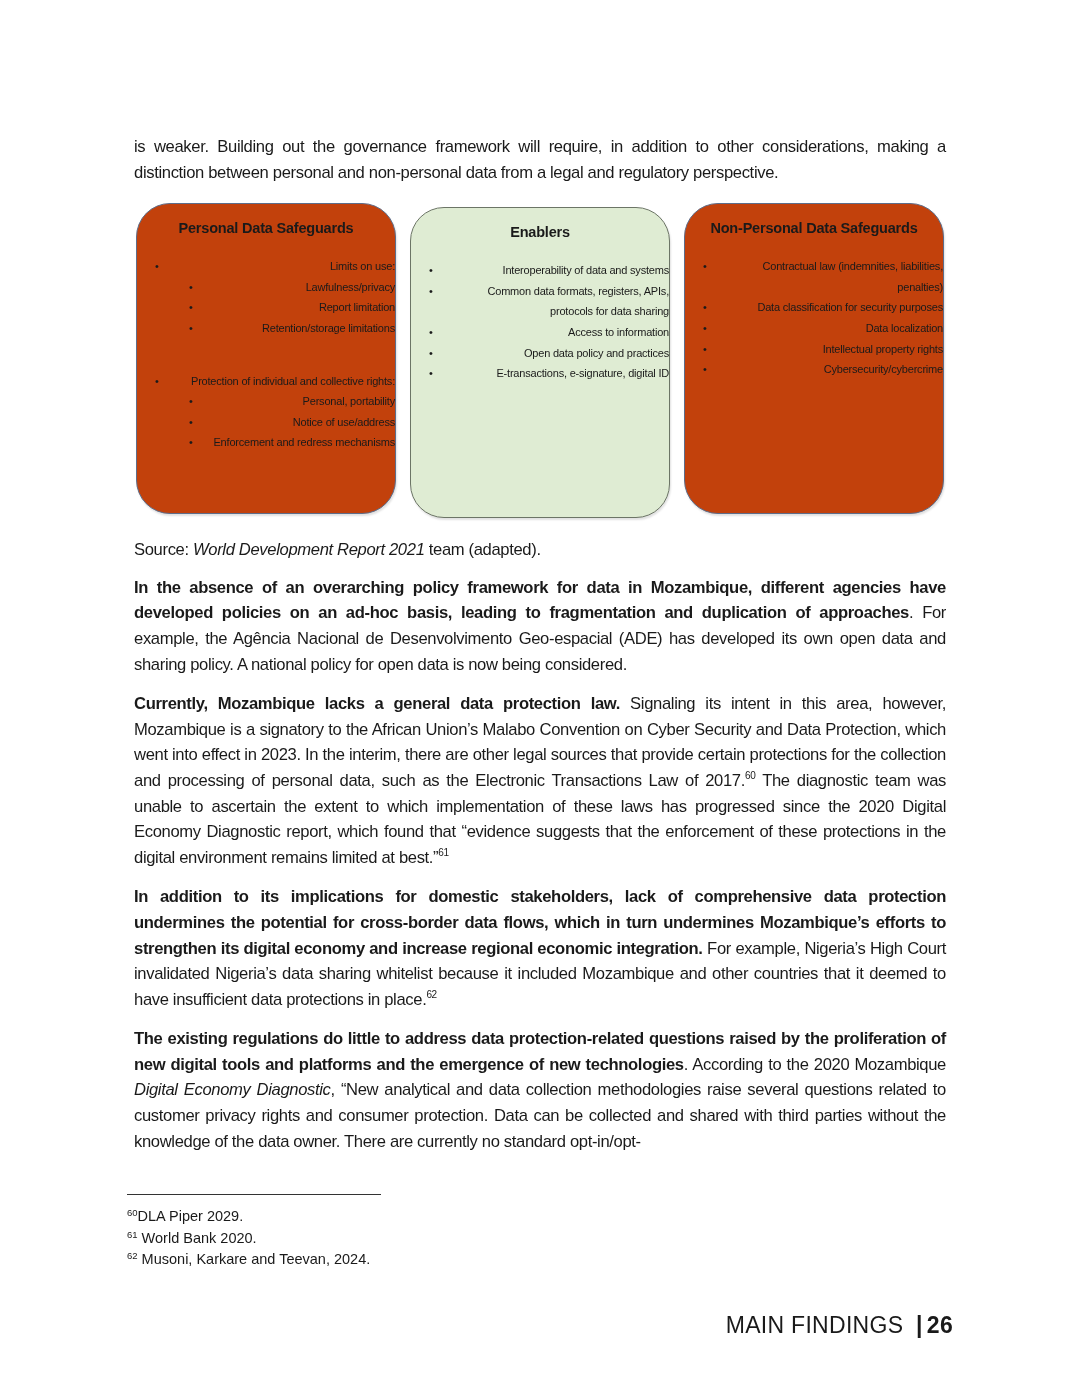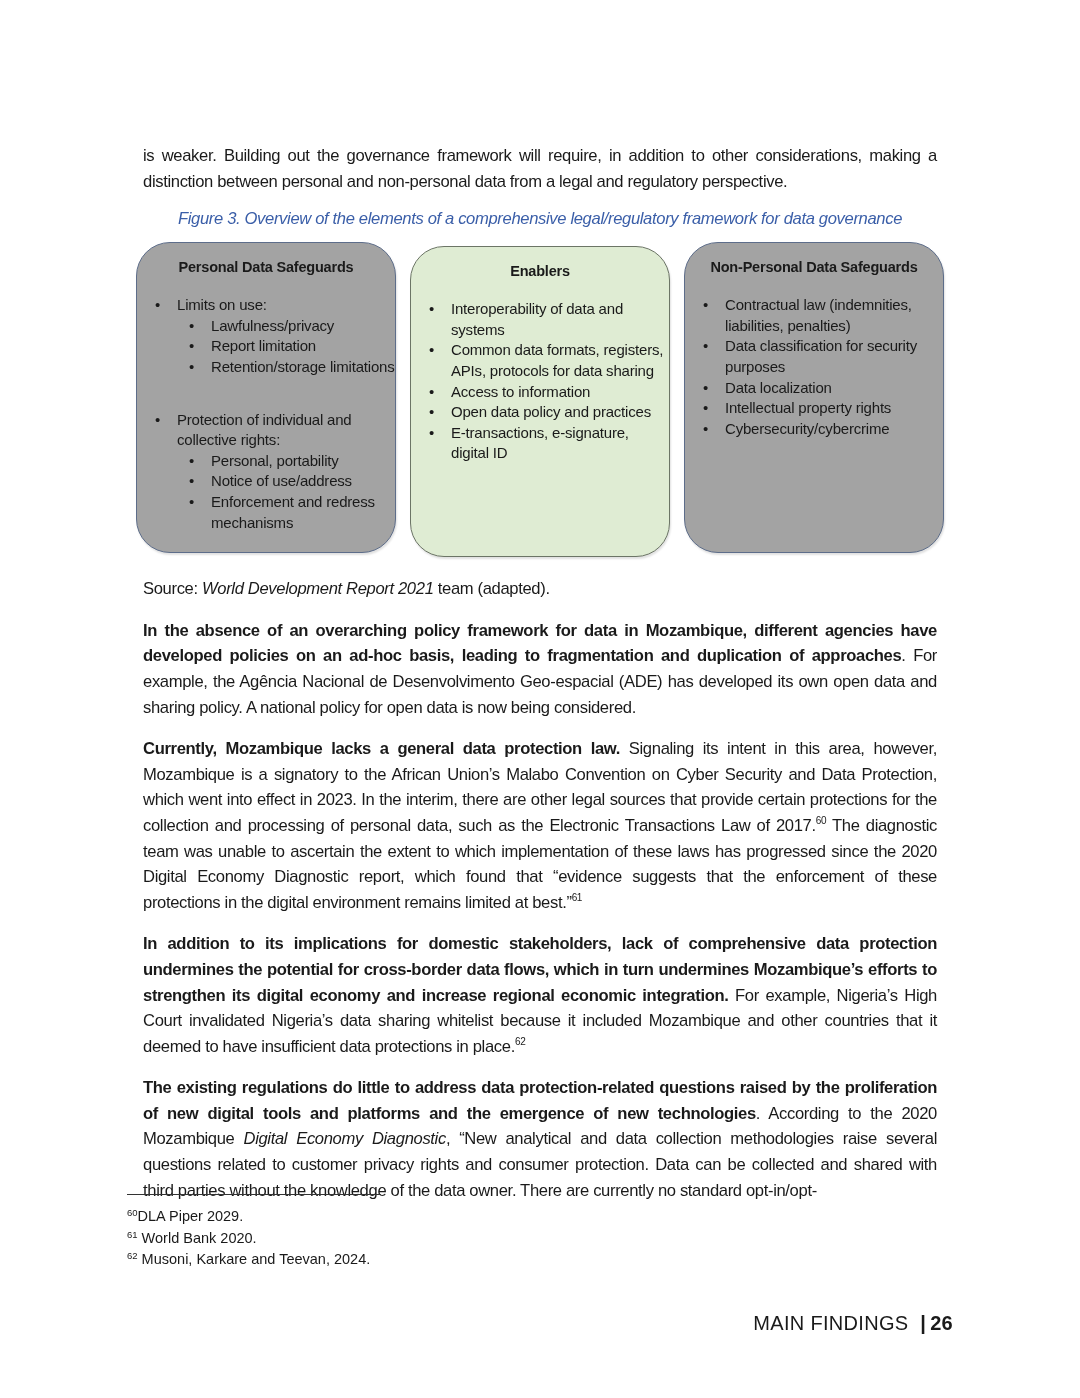--- a/index.html
+++ b/index.html
@@ -1,57 +1,56 @@
 <!DOCTYPE html>
 <html><head>
 <meta charset="utf-8">
 <style>
   html, body { margin: 0; padding: 0; background: #ffffff; }
   body { width: 1080px; height: 1398px; position: relative; overflow: hidden;
          font-family: "Liberation Sans", "DejaVu Sans", sans-serif; color: #1a1a1a; }
   .page { position: absolute; left: 127px; top: 127px; width: 826px; }
-  p { margin: 16px; font-size: 16.6px; line-height: 25.6px; text-align: justify; letter-spacing: -0.35px; }
+  p { margin: 7px; font-size: 16.6px; line-height: 25.6px; text-align: justify; letter-spacing: -0.35px; }
   .intro { margin-bottom: 14px; }
   .fig-caption { color: #3a5ea8; font-style: italic; font-size: 16.6px; line-height: 22px; text-align: center; margin: 0 0 8px 0; letter-spacing: -0.35px; }
   .figure { position: relative; height: 320px; margin-left: 8px; }
   .box { position: absolute; border: 1.5px solid #5d6d8a; border-radius: 34px; box-sizing: border-box; box-shadow: 1px 2px 2px rgba(0,0,0,0.12); }
-  .box.blue { background: #a3a3a3; }
+  .box.blue { background: #c2410c; }
   .box.green { background: #dfecd3; border-color: #6c7566; }
   .box h4 { margin: 0; font-size: 14.5px; font-weight: bold; text-align: center; letter-spacing: -0.2px; }
-  .box ul { list-style: none; margin: 0; padding: 0; font-size: 15px; line-height: 20.6px; letter-spacing: -0.2px; }
+  .box ul { list-style: none; margin: 0; padding: 0; font-size: 11px; line-height: 20.6px; letter-spacing: -0.2px; text-align: right; }
   .box li { position: relative; padding-left: 22px; }
   .box li::before { content: "•"; position: absolute; left: 0; }
   .box li.sub { padding-left: 56px; }
   .box li.sub::before { left: 34px; }
   .box li.gap { margin-top: 32px; }
   #box1 { left: 1px; top: 4px; width: 260px; height: 311px; }
   #box2 { left: 275px; top: 8px; width: 260px; height: 311px; }
   #box3 { left: 549px; top: 4px; width: 260px; height: 311px; }
   #box1 h4, #box3 h4 { padding-top: 16px; }
   #box2 h4 { padding-top: 16px; }
   #box1 ul, #box3 ul { margin-top: 20px; padding-left: 18px; }
   #box2 ul { margin-top: 20px; padding-left: 18px; }
   .source { margin-top: 18px; margin-bottom: 12px; }
   .para { margin-bottom: 14px; }
   b { font-weight: bold; }
   sup { font-size: 10px; line-height: 0; vertical-align: 7px; }
   .fn-rule { position: absolute; left: 127px; top: 1194px; width: 254px; height: 0; border-top: 1.5px solid #333; }
   .footnotes { position: absolute; left: 127px; top: 1206px; font-size: 14.5px; line-height: 21.5px; }
   .footnotes sup { font-size: 9.5px; vertical-align: 5px; }
-  .footer { position: absolute; right: 127px; top: 1312px; font-size: 20px; letter-spacing: 0.3px; }
+  .footer { position: absolute; right: 127px; top: 1312px; font-size: 23px; letter-spacing: 0.3px; }
   .footer .bar { font-weight: bold; margin: 0 4px 0 6px; }
   .footer .pg { font-weight: bold; }
 </style>
 </head>
 <body>
 
 <div class="page">
   <p class="intro">is weaker. Building out the governance framework will require, in addition to other considerations, making a distinction between personal and non-personal data from a legal and regulatory perspective.</p>
 
-  <div class="fig-caption">Figure 3. Overview of the elements of a comprehensive legal/regulatory framework for data governance</div>
 
   <div class="figure">
     <div class="box blue" id="box1">
       <h4>Personal Data Safeguards</h4>
       <ul>
         <li>Limits on use:</li>
         <li class="sub">Lawfulness/privacy</li>
         <li class="sub">Report limitation</li>
         <li class="sub">Retention/storage limitations</li>
         <li class="gap">Protection of individual and collective rights:</li>

